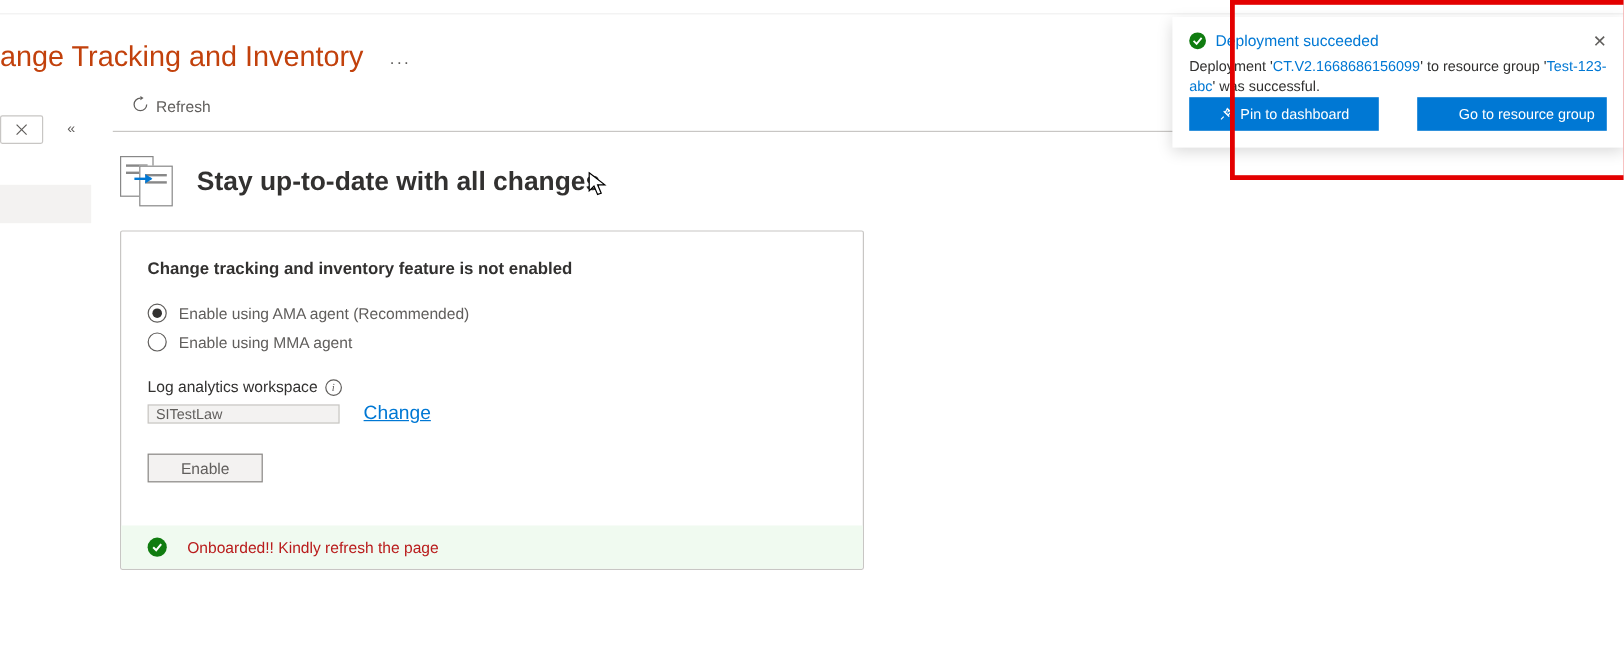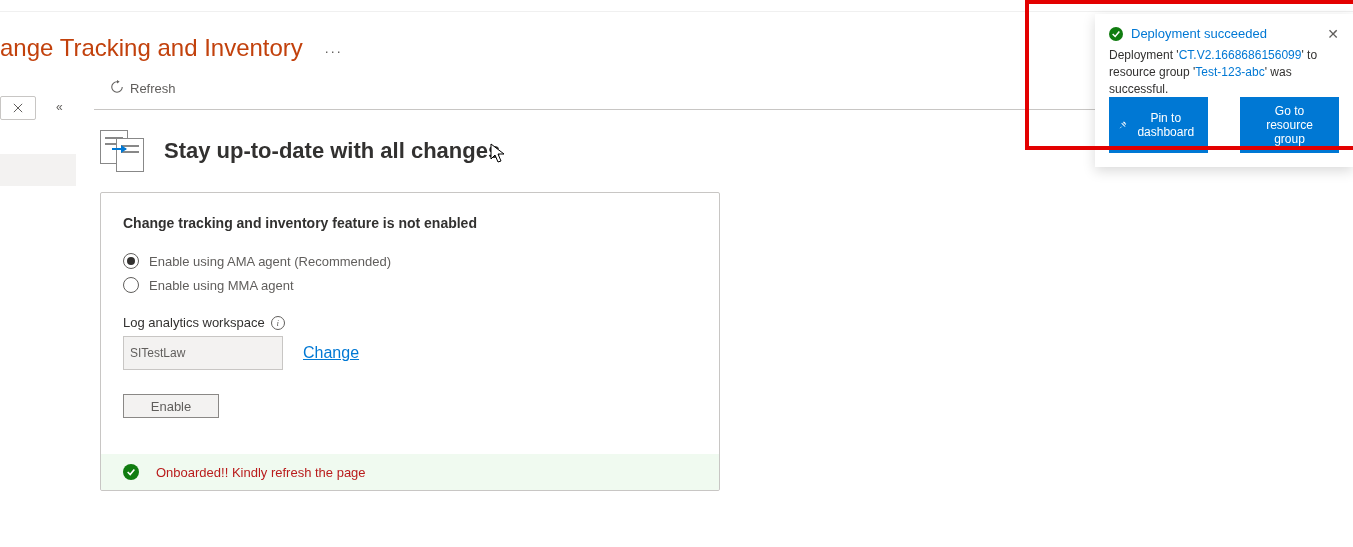--- a/index.html
+++ b/index.html
@@ -213,21 +213,21 @@
       font-style: italic;
       font-family: serif;
     }
     .workspace-input-row {
       display: flex;
       align-items: center;
       gap: 20px;
     }
     .workspace-input {
       width: 160px;
-      height: 34px;
+      height: 16px;
       border: 1px solid #c8c6c4;
       background: #f3f2f1;
       padding: 0 6px;
       font-size: 12px;
       color: #605e5c;
       font-family: inherit;
     }
     .change-link {
       color: #0078d4;
       font-size: 16px;
@@ -277,21 +277,21 @@
       width: 332px;
       height: 150px;
       border: 4px solid #e30000;
       pointer-events: none;
       z-index: 50;
     }
     .toast {
       position: absolute;
       right: 0px;
       top: 14px;
-      width: 258px;
+      width: 376px;
       background: #fff;
       box-shadow: 0 4px 12px rgba(0,0,0,0.15);
       padding: 12px 14px 14px 14px;
       z-index: 40;
     }
     .toast-header {
       display: flex;
       align-items: center;
       gap: 8px;
       margin-bottom: 6px;
@@ -325,21 +325,21 @@
       border: none;
       font-size: 12px;
       padding: 7px 10px;
       cursor: pointer;
       display: flex;
       align-items: center;
       gap: 6px;
       font-family: inherit;
     }
     .toast-btn.primary { flex: 1; justify-content: center; }
-    .toast-btn.secondary { flex: 1; justify-content: center; margin-left: 12px; }
+    .toast-btn.secondary { flex: 1; justify-content: flex-end; margin-left: 12px; }
     .pin-icon { width: 12px; height: 12px; }
 
     
     .cursor {
       position: absolute;
       left: 490px;
       top: 143px;
       z-index: 30;
       pointer-events: none;
     }

